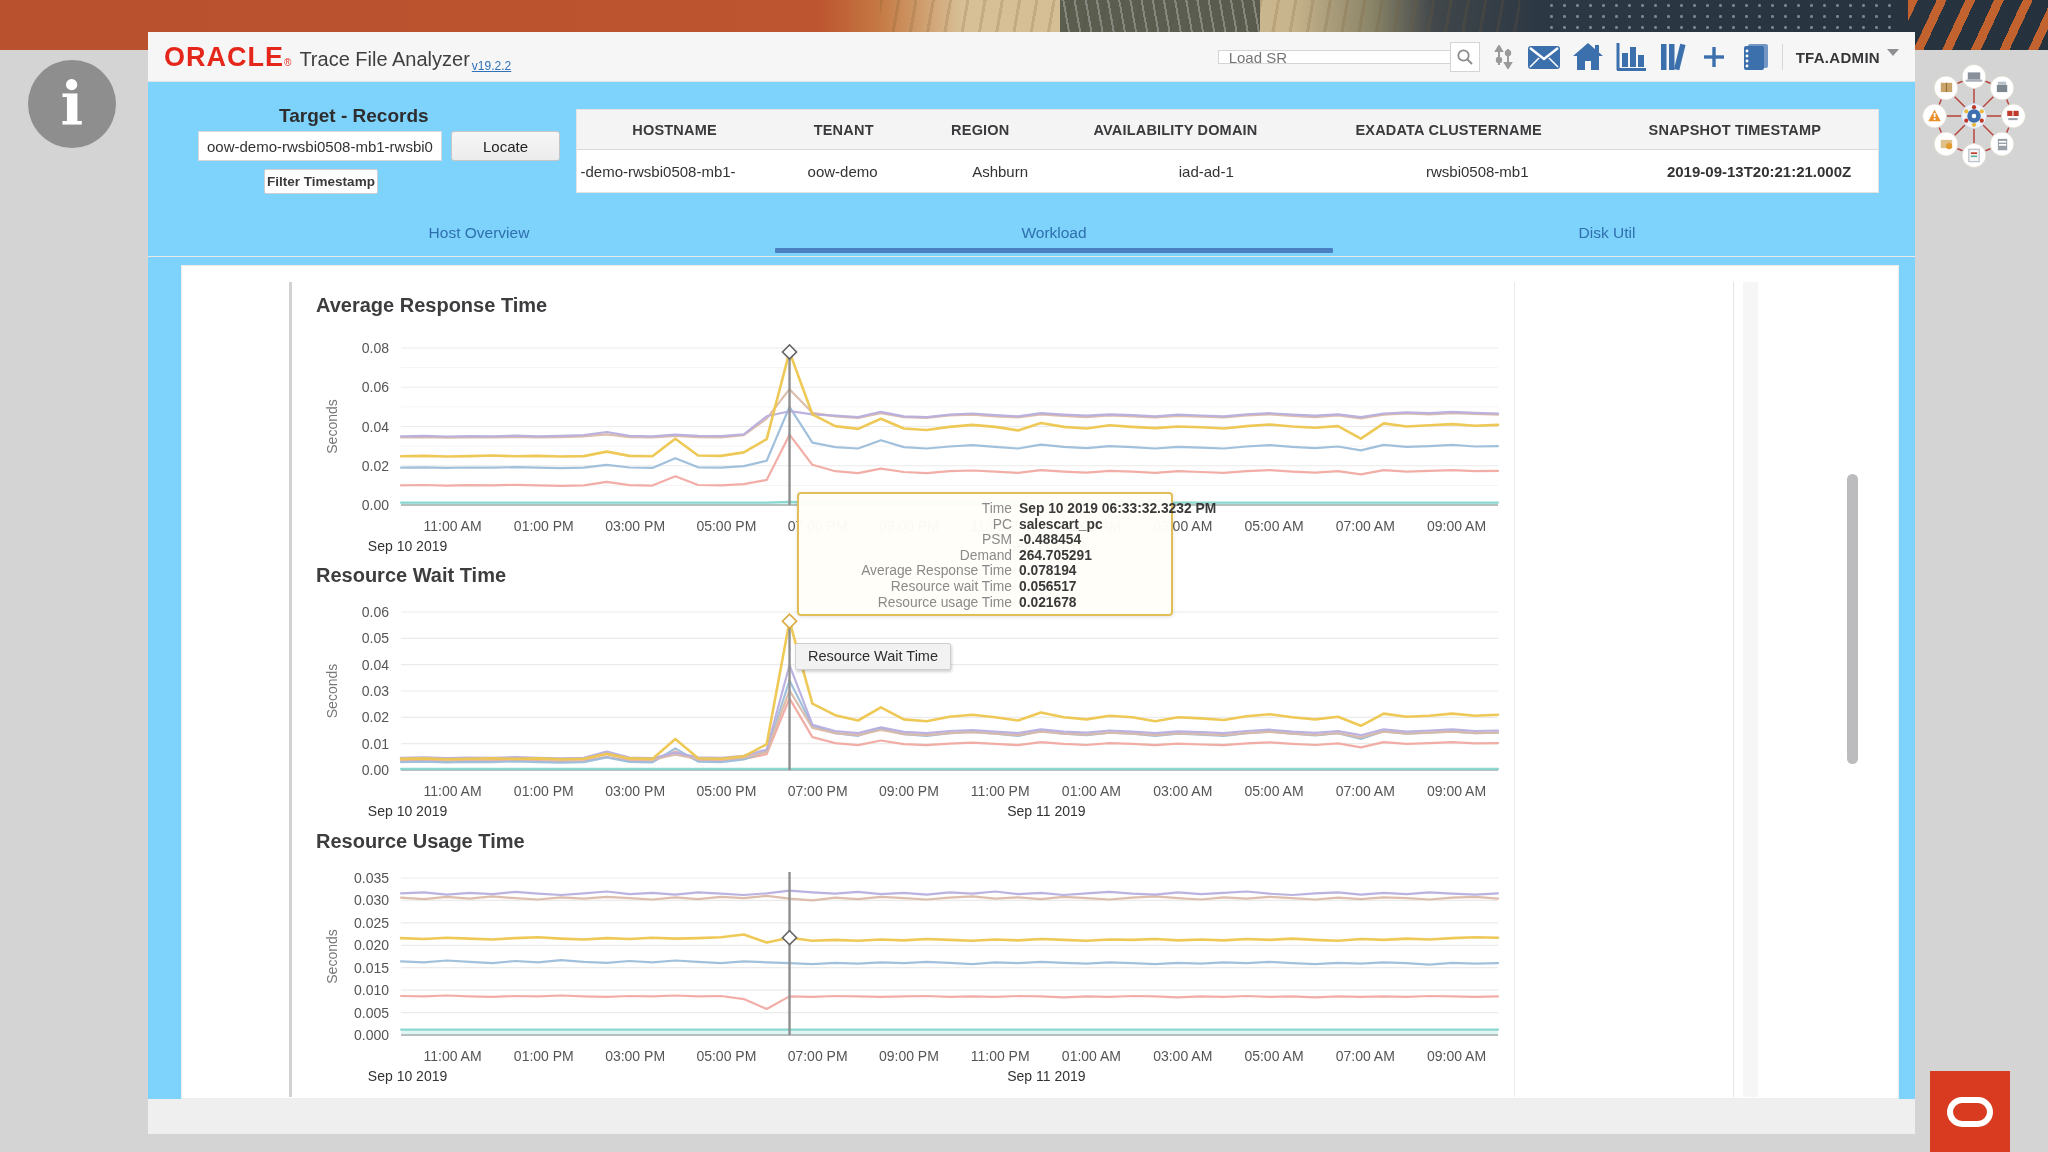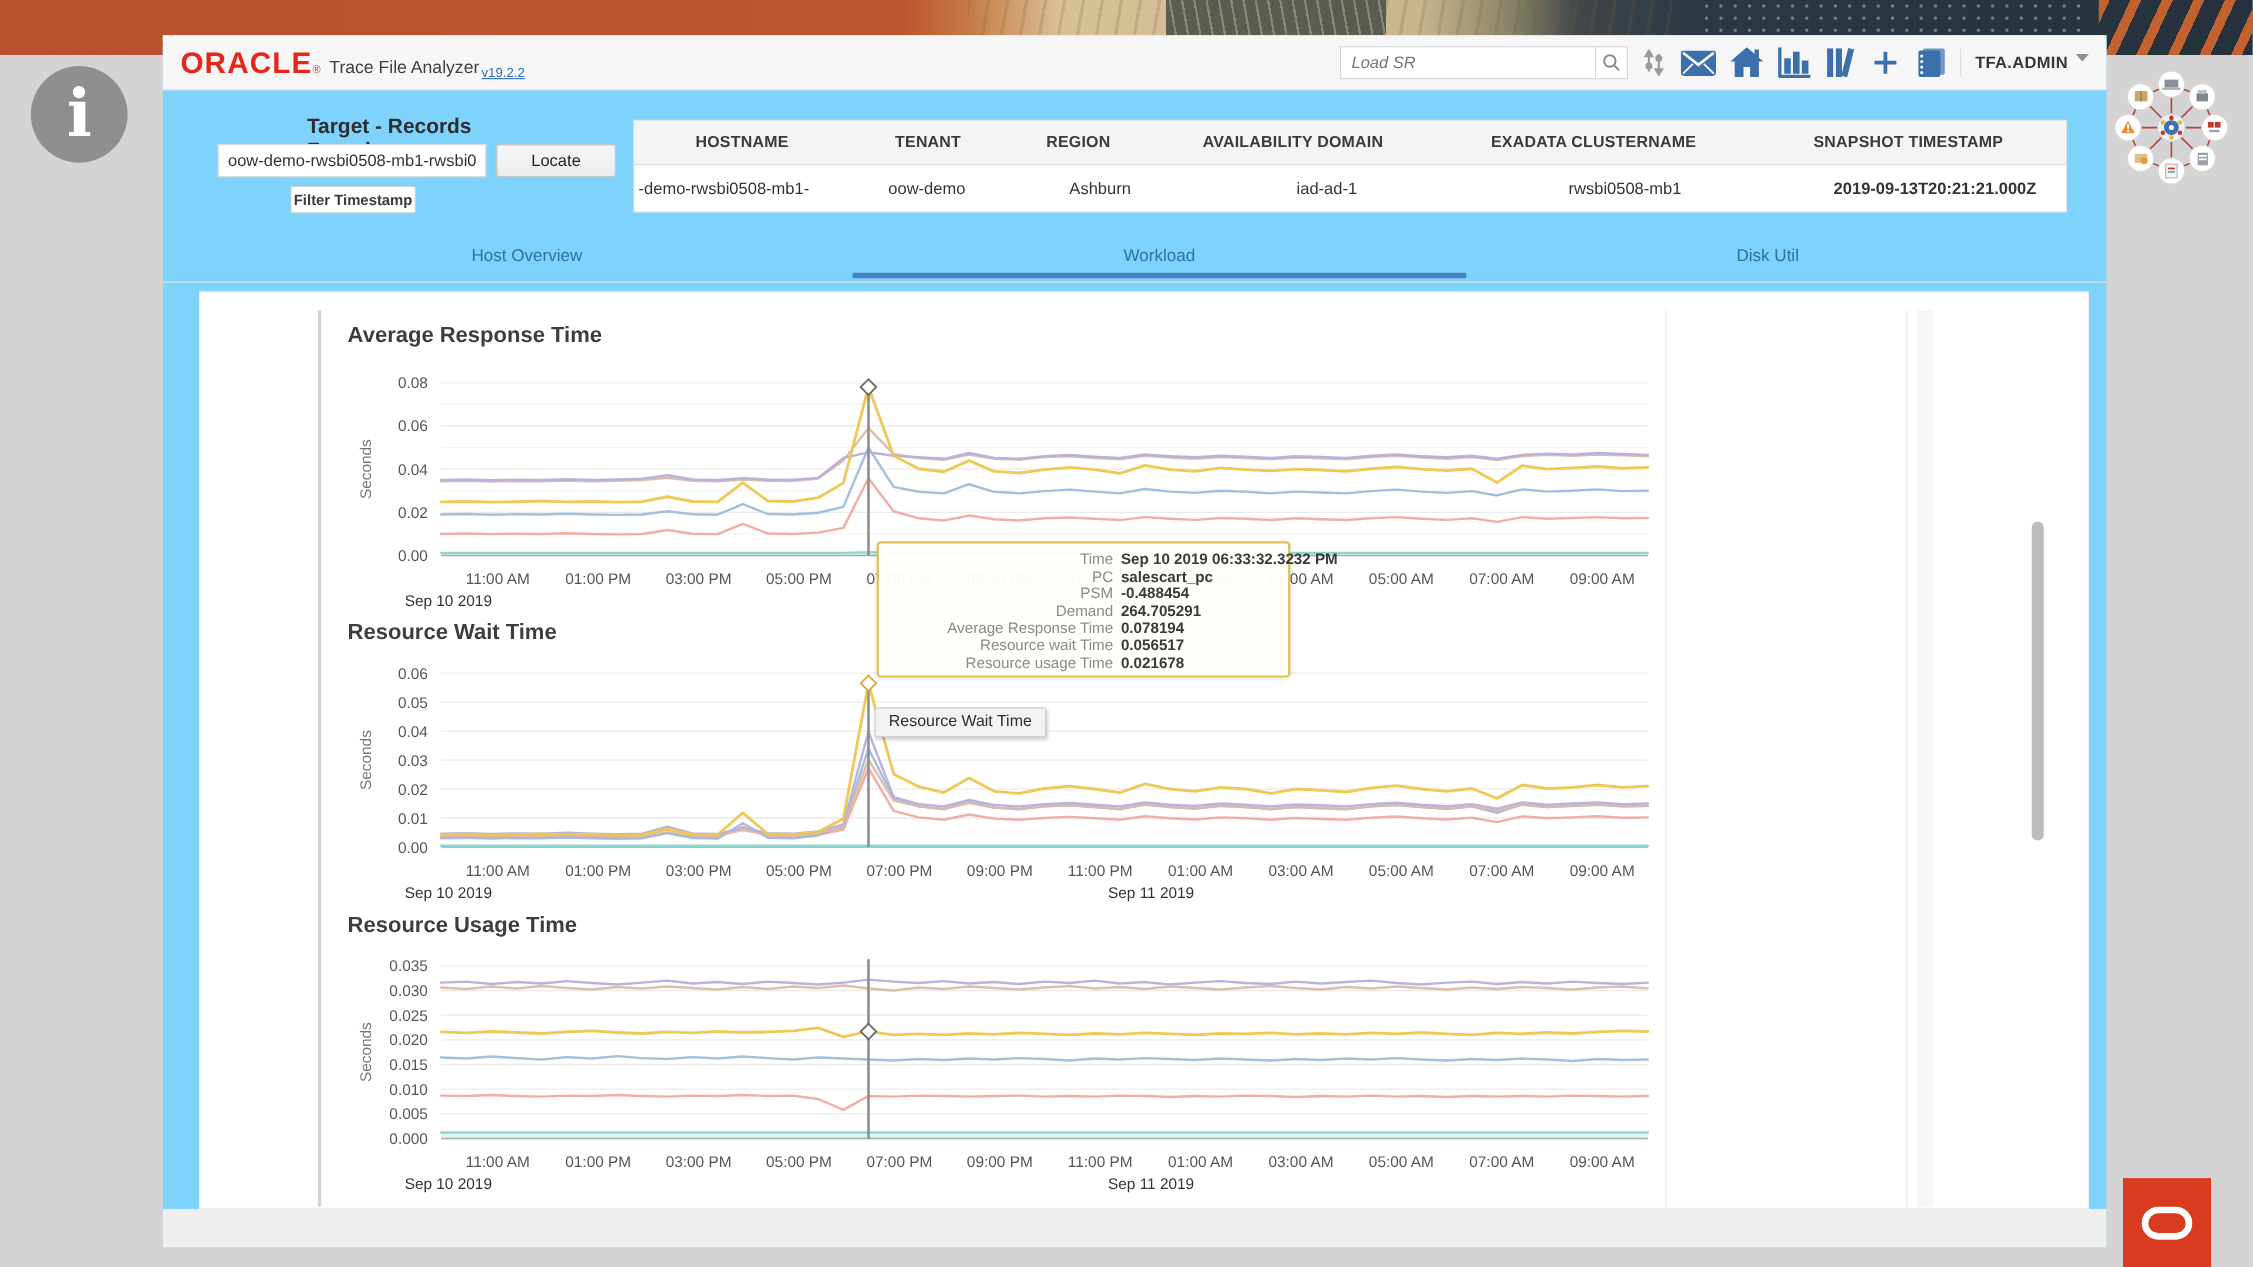--- a/index.html
+++ b/index.html
@@ -20,27 +20,27 @@
   .banner-orange { position:absolute; left:1908px; top:0; width:140px; height:50px;
     background:repeating-linear-gradient(115deg,#c2632f 0 9px, transparent 9px 26px); }
 
   
   .app { position:absolute; left:137px; top:32px; width:1767px; height:1102px; background:#7dd3fc;margin-left:11px; }
   .app-header { position:absolute; left:0; top:0; width:100%; height:50px; background:#f6f6f7;
     border-bottom:1px solid #e4e4e6; }
   .brand { position:absolute; left:16px; top:12px; display:flex; align-items:baseline; }
   .brand-oracle { color:#e5271b; font-weight:700; font-size:27px; letter-spacing:1px; line-height:26px; }
   .brand-reg { color:#e5271b; font-size:10px; vertical-align:super; }
-  .brand-title { color:#3f3f41; font-size:16px; margin-left:8px; }
+  .brand-title { color:#3f3f41; font-size:20px; margin-left:8px; }
   .brand-ver { color:#2f72b8; font-size:12px; margin-left:2px; position:relative; top:4px;text-decoration:underline; }
 
   .header-right { position:absolute; right:16px; top:9px; height:32px; display:flex; align-items:center; gap:13px; }
   .search-box { display:flex; align-items:center; }
-  .search-box input { width:232px; height:30px; border:1px solid #d4d4d6; border-right:none;
-    background:#fff; font-style:italic; color:#8f8f92; font-size:15px; padding:0 10px; outline:none;
+  .search-box input { width:232px; height:14px; border:1px solid #d4d4d6; border-right:none;
+    background:#fff; color:#8f8f92; font-size:15px; padding:0 10px; outline:none;
     font-family:"Liberation Sans",sans-serif; }
   .search-btn { width:30px; height:30px; background:#fff; border:1px solid #d4d4d6; display:flex;
     align-items:center; justify-content:center; cursor:pointer; }
   .hicon { display:flex; align-items:center; justify-content:center; cursor:pointer; }
   .hdr-divider { width:1px; height:26px; background:#d8d8da; }
   .user-menu { display:flex; align-items:flex-start; gap:7px; cursor:pointer; }
   .user-name { font-size:15px; font-weight:700; color:#363638; letter-spacing:.3px; }
   .chev { width:0; height:0; border-left:6px solid transparent; border-right:6px solid transparent;
     border-top:7px solid #8f8f92; }
 

